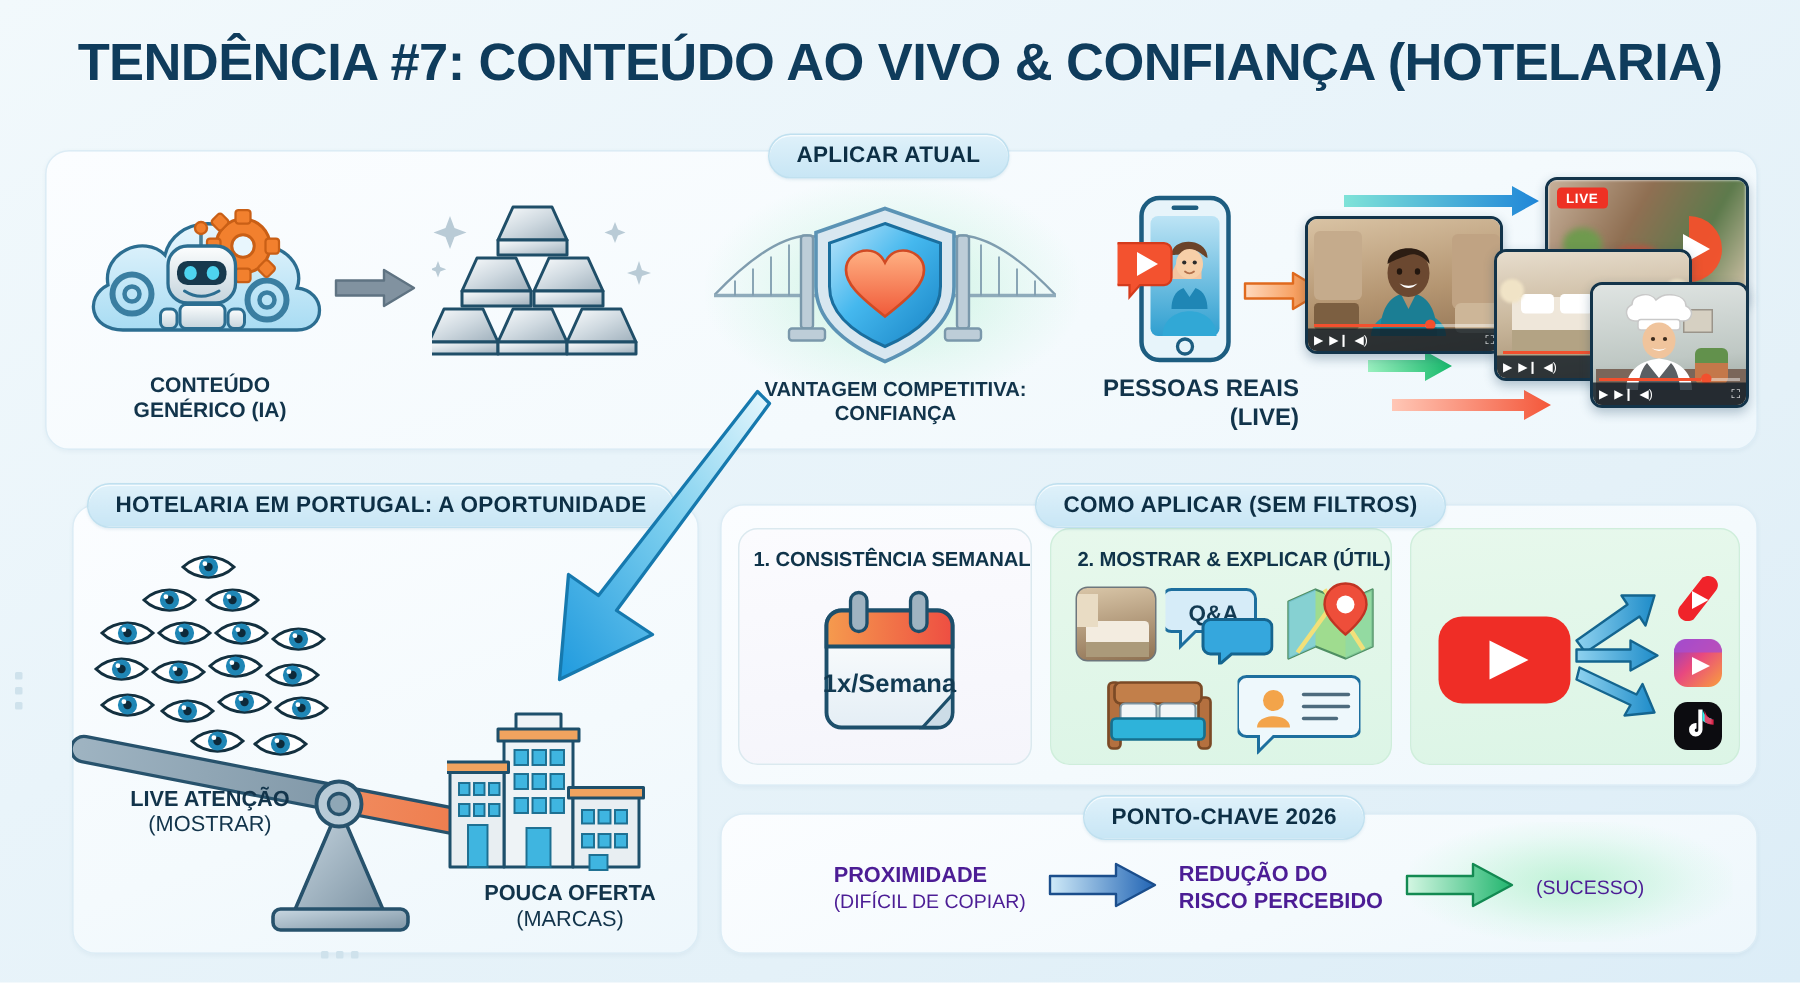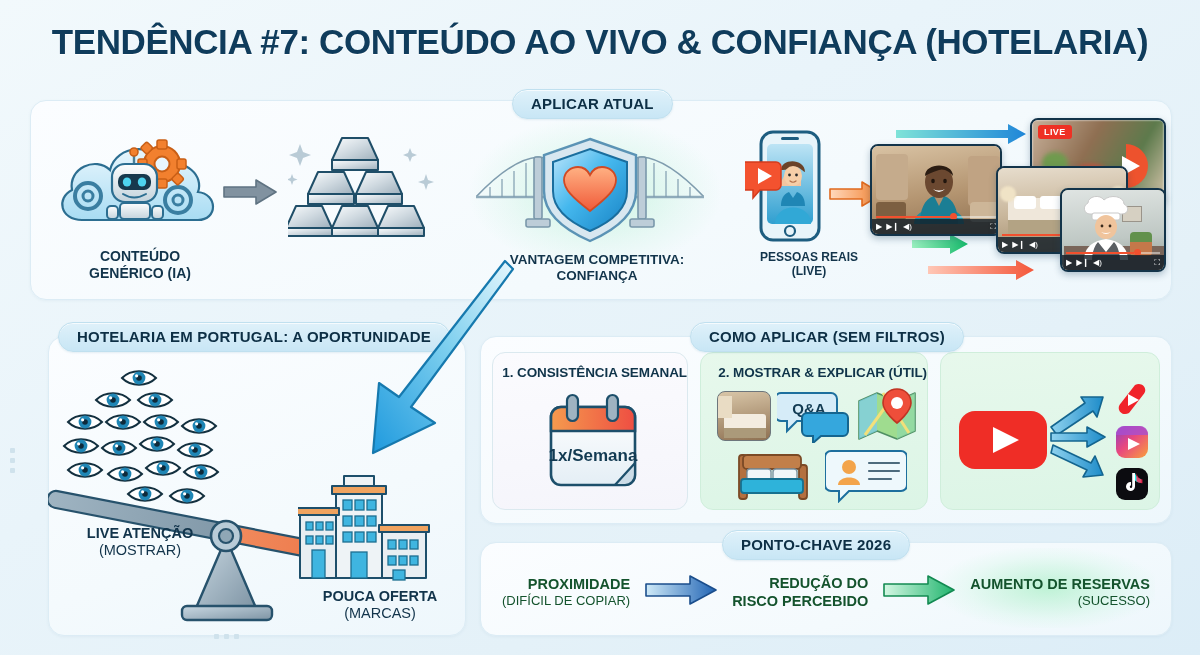--- a/index.html
+++ b/index.html
@@ -48,21 +48,21 @@
   .pill-hotel    { left: 58px;  top: 322px; }
   .pill-aplicar  { left: 690px; top: 322px; }
   .pill-key      { left: 722px; top: 530px; }
 
   
   .lab { position: absolute; text-align: center; color: #12344b; font-weight: bold; line-height: 1.2; }
   .lab .sub { font-weight: normal; }
 
   .lab-generico { left: 55px; top: 248px; width: 170px; font-size: 14px; }
   .lab-vantagem { left: 492px; top: 252px; width: 210px; font-size: 13.5px; }
-  .lab-pessoas  { left: 734px; top: 250px; width: 150px; font-size: 12px; }
+  .lab-pessoas  { left: 716px; top: 250px; width: 150px; font-size: 16px; text-align: right; }
   .lab-atencao  { left: 50px;  top: 525px; width: 180px; font-size: 14.5px; }
   .lab-oferta   { left: 300px; top: 588px; width: 160px; font-size: 14.5px; }
 
   
   .arrow-gray { position: absolute; left: 222px; top: 178px; width: 56px; height: 28px; }
 
   
   .cloud-wrap { position: absolute; left: 52px; top: 128px; width: 180px; height: 110px; }
 
   
@@ -119,21 +119,21 @@
   .acard-2 { left: 700px; width: 228px; background: linear-gradient(175deg,#e7f8ec 0%,#dcf5e6 100%); border-color:#cfeedb; }
   .acard-3 { left: 940px; width: 220px; background: linear-gradient(175deg,#e7f8ec 0%,#dcf5e6 100%); border-color:#cfeedb; }
   .acard-title {
     position: absolute; left: 0; right: 0; top: 12px; text-align: right;
     font-size: 13.5px; font-weight: bold; color: #10344a; letter-spacing: -.1px;
   }
 
   
   .keyrow { position: absolute; left: 480px; top: 560px; width: 692px; height: 64px;
             display: flex; align-items: center; justify-content: center; gap: 14px; }
-  .keyitem { text-align: right; color: #14532d; font-weight: bold; font-size: 14.5px; line-height: 1.25; }
+  .keyitem { text-align: left; color: #4c1d95; font-weight: bold; font-size: 14.5px; line-height: 1.25; }
   .keyitem .sub { font-weight: normal; font-size: 13px; }
   .keyglow {
     position: absolute; left: 940px; top: 548px; width: 215px; height: 80px;
     background: radial-gradient(ellipse at center, rgba(140,235,175,.5) 0%, rgba(190,245,215,.2) 55%, rgba(255,255,255,0) 75%);
     pointer-events: none;
   }
   .deco-dots { position: absolute; display: flex; gap: 5px; }
   .deco-dots span { width: 5px; height: 5px; border-radius: 1px; background: #cfe2ec; display: block; }
 </style>
 </head>
@@ -715,21 +715,20 @@
         <defs>
             <linearGradient id="kg" x1="0" y1="0" x2="1" y2="0">
               <stop offset="0" stop-color="#d4f7e3"></stop>
               <stop offset="1" stop-color="#21b56e"></stop>
             </linearGradient>
           </defs>
         <path d="M2 10 L46 10 L46 2 L72 16 L46 30 L46 22 L2 22 Z" fill="url(#kg)" stroke="#138a52" stroke-width="1.6" stroke-linejoin="round"></path>
       </svg>
     </div>
     <div class="keyitem">
-      <div>AUMENTO DE RESERVAS</div>
       <div class="sub">(SUCESSO)</div>
     </div>
   </div>
 
   <div class="deco-dots" style="left:10px;top:448px;flex-direction:column">
     <span></span>
       <span></span>
       <span></span>
   </div>
   <div class="deco-dots" style="left:214px;top:634px">

